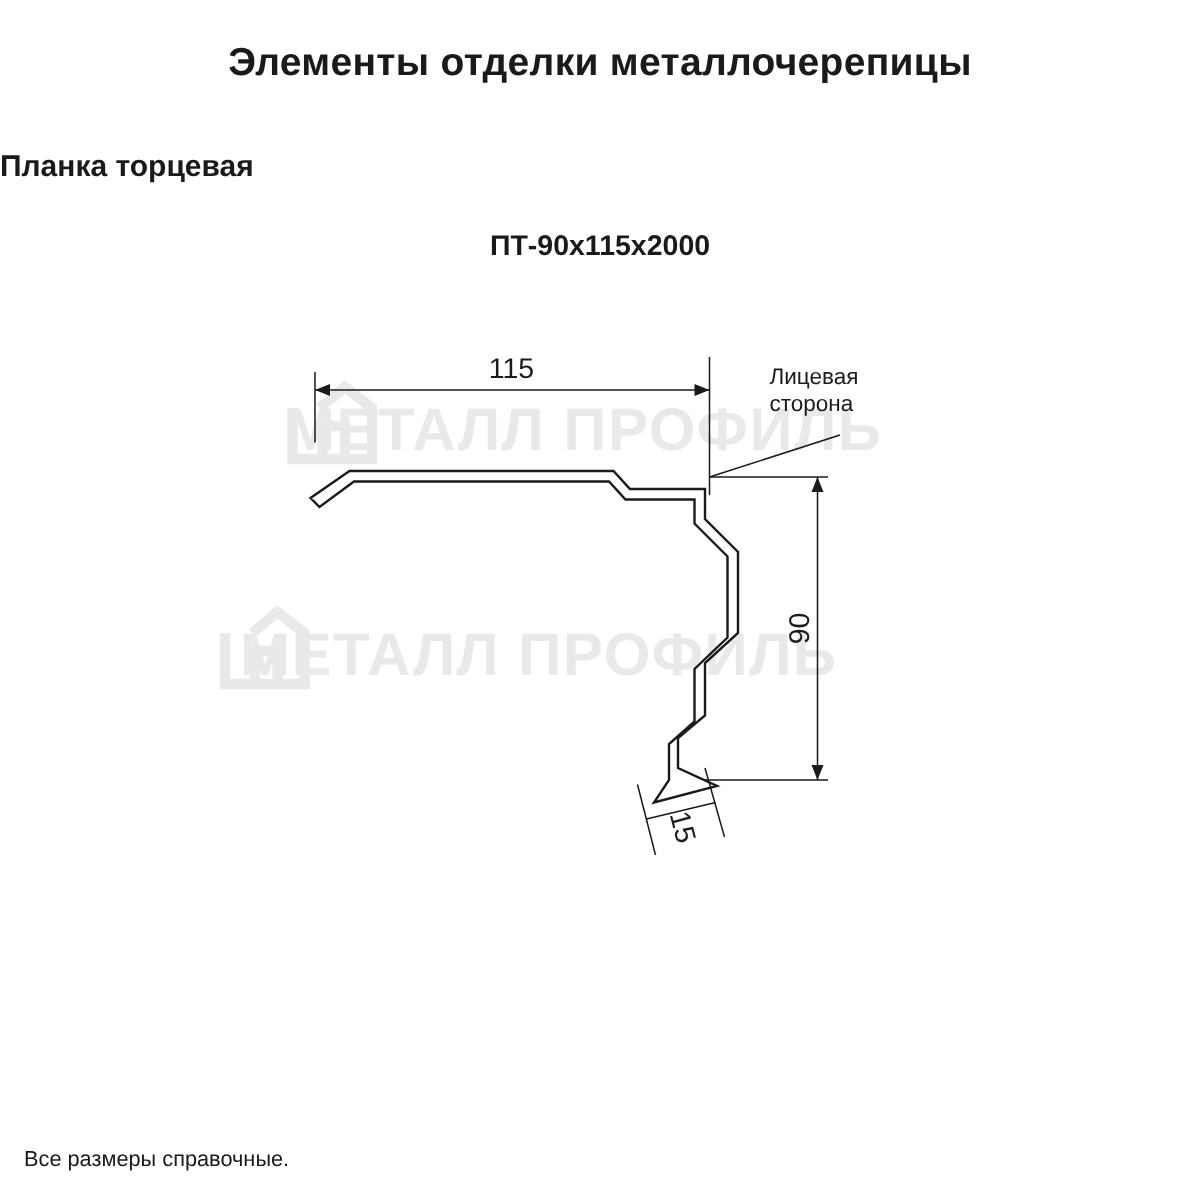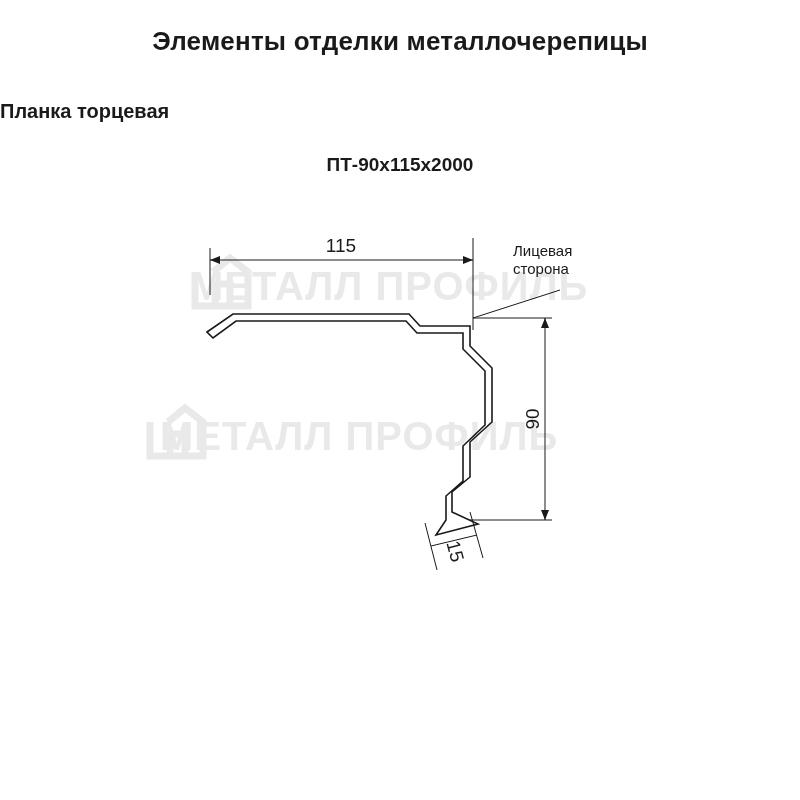--- a/index.html
+++ b/index.html
@@ -171,15 +171,16 @@
                  L417 143
                  L406 131
                  L236 131
                  L213 148
                  Z"></path>
       </g>
     </svg>
   </div>
 
   <div class="footer">
+    <div>Все размеры справочные.</div>
   </div>
 
 </div>
 
 </body></html>

